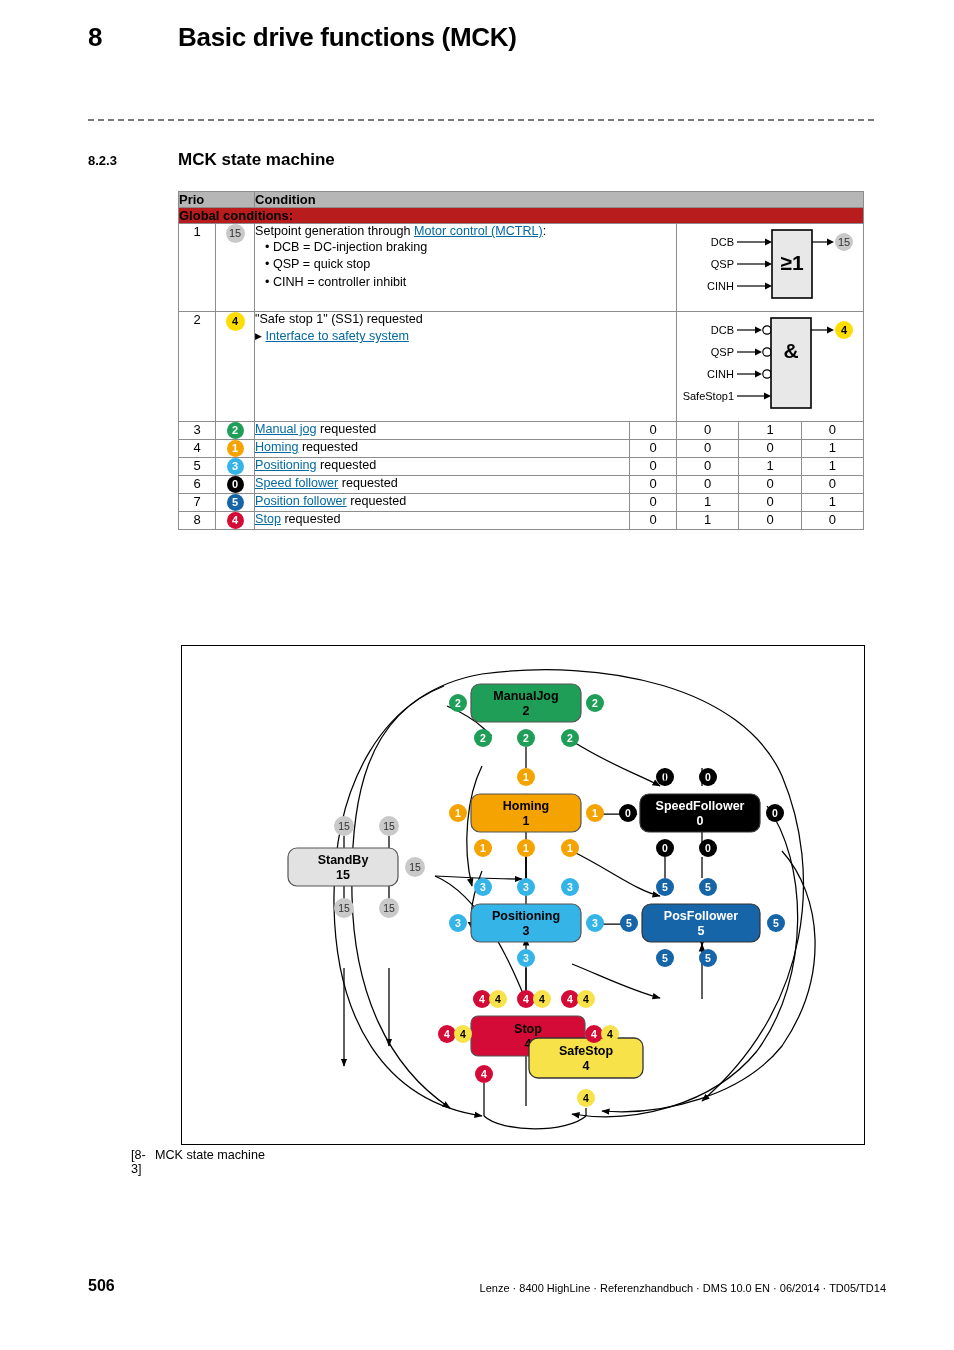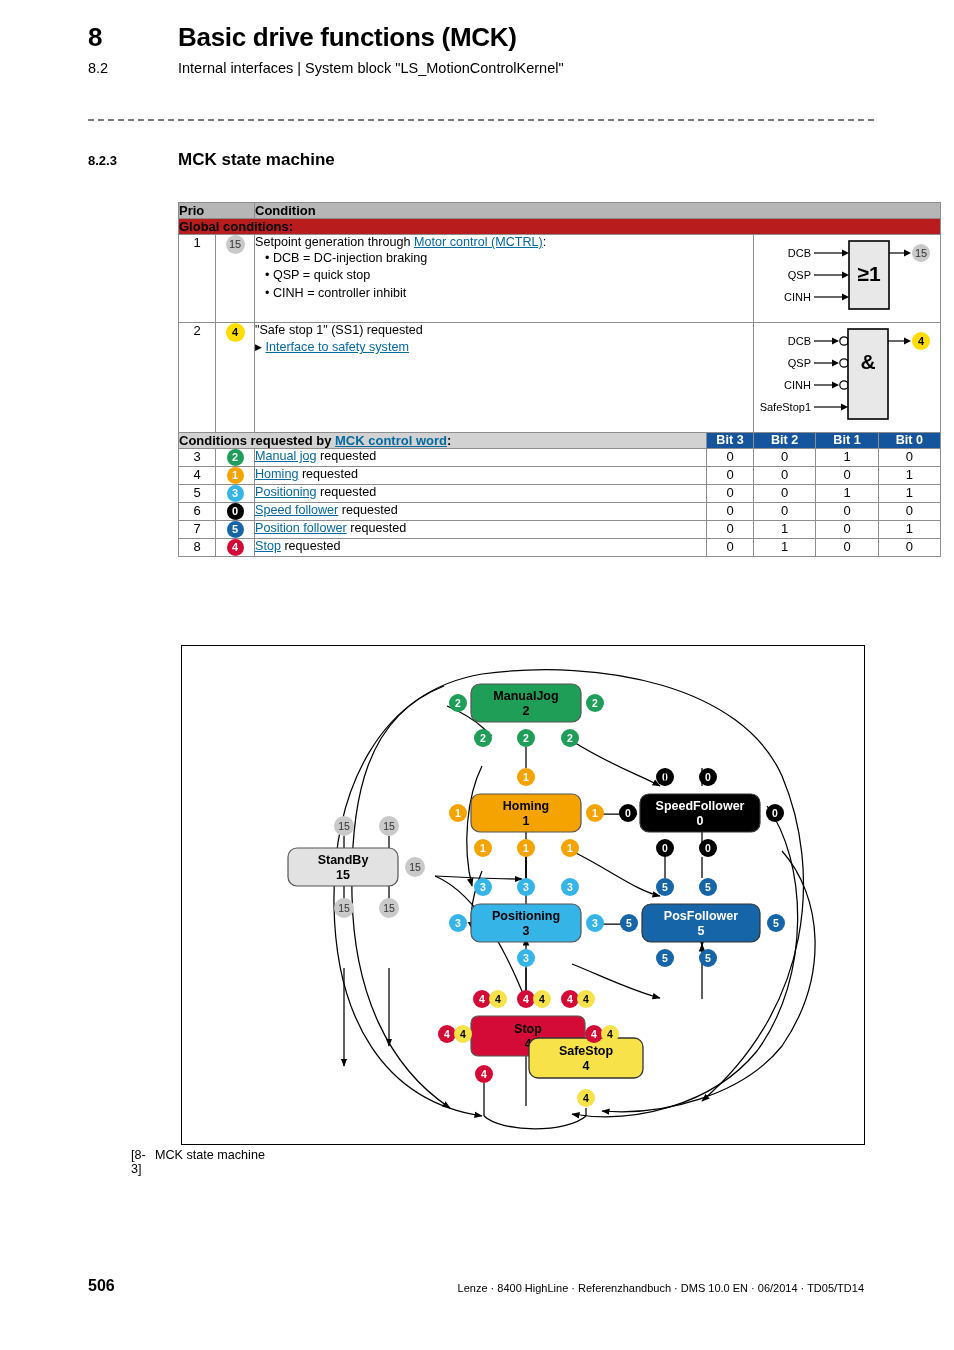--- a/index.html
+++ b/index.html
@@ -17,21 +17,21 @@
   #sec-num{font-size:14.5px;}
   #sec-title{font-size:14.5px;}
   .hdr-row.sub{margin-top:7px;}
   #hdr-rule{position:absolute;left:88px;top:119px;width:786px;height:0;
     border-top:2px dashed #7a7a7a;}
   
   #sec-head{position:absolute;left:88px;top:150px;display:flex;align-items:baseline;}
   #sec-head .n{width:90px;flex:none;font-size:13px;font-weight:bold;}
   #sec-head .t{font-size:17px;font-weight:bold;}
   
-  #cond-table{position:absolute;left:178px;top:202px;width:763px;
+  #cond-table{position:absolute;left:178px;top:191px;width:686px;
     border-collapse:collapse;font-size:12.6px;}
   #cond-table td,#cond-table th{border:1px solid #8d8d8d;padding:0;vertical-align:top;}
   .th-grey{background:#b6b6b6;font-weight:bold;font-size:13px;padding:4px 8px 5px 8px;text-align:left;}
   .sub-grey{background:#b91c1c;font-weight:bold;font-size:13px;padding:4px 8px 5px 8px;text-align:left;}
   .sub-blue{background:#d2d2d2;font-weight:bold;font-size:13px;padding:4px 8px 5px 8px;text-align:left;}
   .bit-head{background:#15559e;color:#fff;font-weight:bold;font-size:12.6px;
     text-align:center;padding:4px 0 5px 0;width:46px;}
   .c-prio{width:36px;text-align:center;padding:7px 0 7px 0;font-size:13px;}
   .c-badge{width:38px;text-align:center;padding:8px 0 0 0;}
   .c-cond{padding:6px 8px 7px 9px;}
@@ -49,33 +49,29 @@
   .badge.yellow{background:#ffdd00;color:#000;width:19px;height:19px;line-height:19px;}
   
   #diagram-box{position:absolute;left:181px;top:645px;width:682px;height:498px;
     border:1.6px solid #000;background:#fff;}
   #diagram-svg{position:absolute;left:0;top:0;}
   
   #caption{position:absolute;left:131px;top:1148px;font-size:12.6px;display:flex;}
   #caption .cn{width:24px;flex:none;}
   
   #pagenum{position:absolute;left:88px;top:1277px;font-size:16px;font-weight:bold;}
-  #footer-text{position:absolute;right:90px;top:1282px;font-size:11px;}
+  #footer-text{position:absolute;right:68px;top:1282px;font-size:11px;}
 </style>
 </head>
 <body>
 
 <div id="header">
   <div class="hdr-row">
     <span class="hdr-num" id="chap-num">8</span>
     <span id="chap-title">Basic drive functions (MCK)</span>
-  </div>
-  <div class="hdr-row sub">
-    <span class="hdr-num" id="sec-num">8.2</span>
-    <span id="sec-title">Internal interfaces | System block "LS_MotionControlKernel"</span>
   </div>
 </div>
 <div id="hdr-rule"></div>
 
 <div id="sec-head">
   <span class="n">8.2.3</span>
   <span class="t">MCK state machine</span>
 </div>
 
 <table id="cond-table">
@@ -159,27 +155,20 @@
         <rect x="94" y="6" width="40" height="90" fill="#e8e8e8" stroke="#000" stroke-width="1.6"></rect>
         <text x="114" y="46" font-size="21" font-weight="bold" font-family="Liberation Sans, sans-serif" text-anchor="middle">&amp;</text>
         <line x1="134" y1="18" x2="152" y2="18" stroke="#000" stroke-width="1.2"></line>
         <polygon points="150,14.5 157,18 150,21.5" fill="#000"></polygon>
         <circle cx="167" cy="18" r="9" fill="#ffdd00"></circle>
         <text x="167" y="22" font-size="11" font-weight="bold" font-family="Liberation Sans, sans-serif" text-anchor="middle" fill="#000">4</text>
       </svg>
     </td>
   </tr>
 
-  <tr>
-    <td class="sub-blue" colspan="3"><span>Conditions requested by </span><a class="lnk" href="#">MCK control word</a><span>:</span></td>
-    <td class="bit-head">Bit 3</td>
-    <td class="bit-head">Bit 2</td>
-    <td class="bit-head">Bit 1</td>
-    <td class="bit-head">Bit 0</td>
-  </tr>
 
   <tr>
     <td class="c-prio">3</td>
     <td class="c-badge"><span class="badge" style="background:#1e9e57">2</span></td>
     <td class="c-cond"><a class="lnk" href="#">Manual jog</a><span> requested</span></td>
     <td class="c-bit">0</td>
     <td class="c-bit">0</td>
     <td class="c-bit">1</td>
     <td class="c-bit">0</td>
   </tr>

